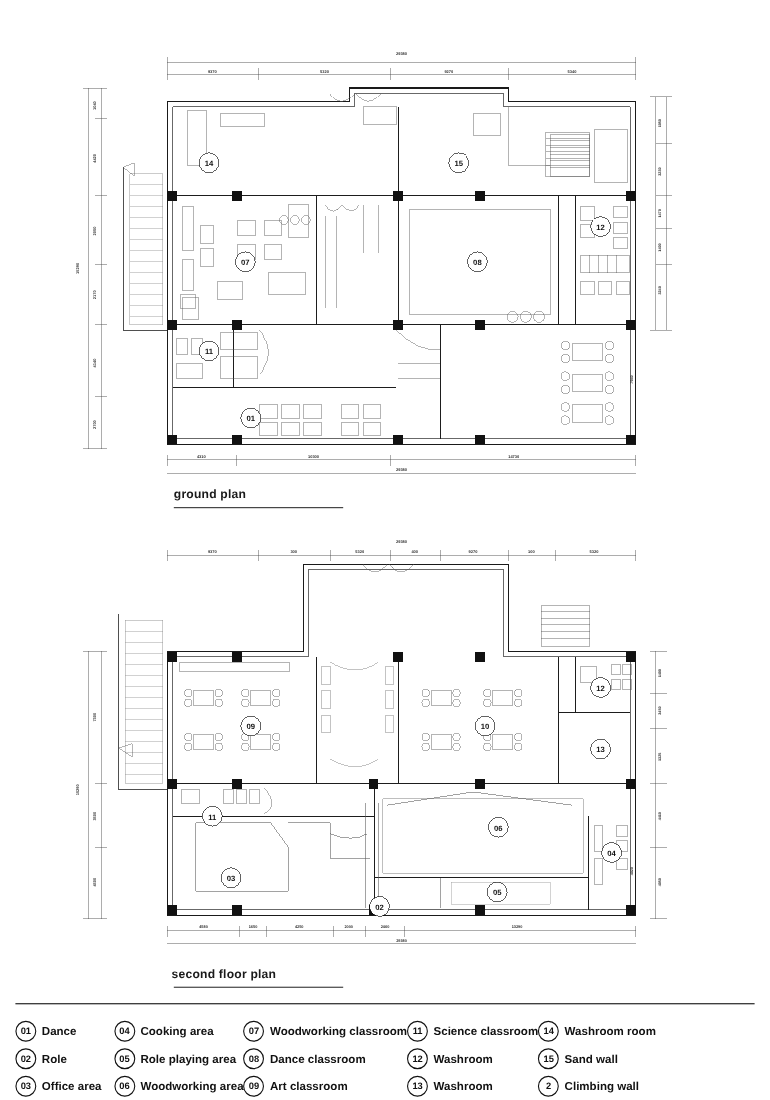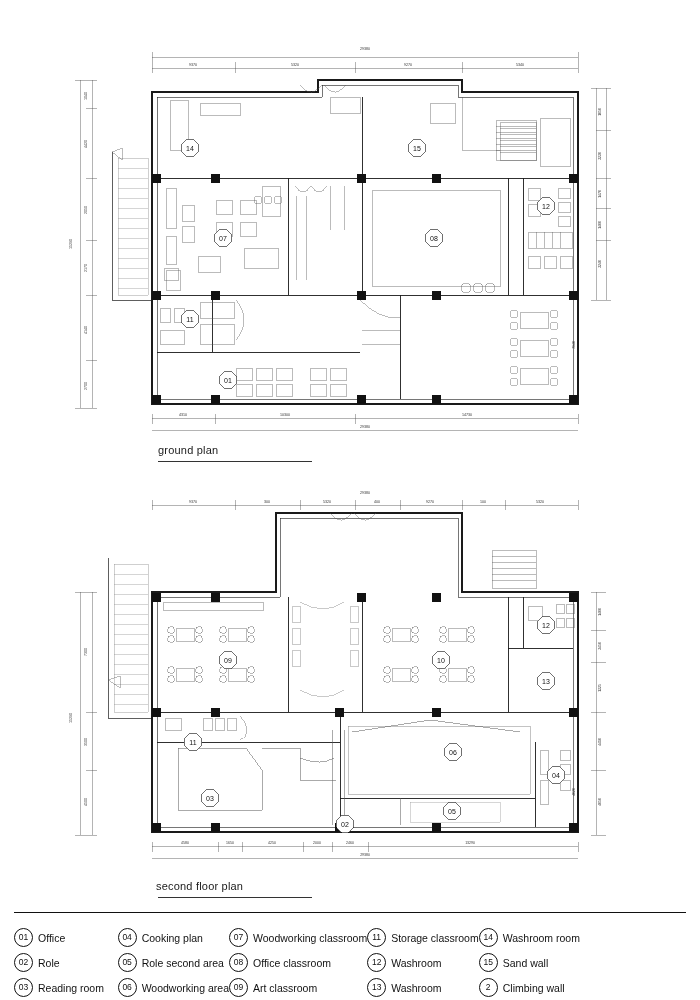--- a/index.html
+++ b/index.html
@@ -11,20 +11,21 @@
     width: 700px;
     height: 1000px;
     font-family: "Liberation Sans", sans-serif;
     color: #111;
     position: relative;
     overflow: hidden;
   }
   .sheet {
     position: absolute;
     inset: 0;
+    font-weight: bold;
   }
   .plan-svg {
     position: absolute;
     left: 0;
     top: 0;
   }
   
   .caption {
     position: absolute;
     font-size: 11px;
@@ -632,65 +633,65 @@
   </svg>
 
   <div class="caption" style="left:156px; top:880px;">second floor plan</div>
   <div class="caption-rule" style="left:158px; top:897px; width:154px;"></div>
 
   <div class="legend-rule"></div>
   <div class="legend">
 
     <div class="legend-item">
       <span class="legend-bullet">01</span>
-      <span class="legend-label">Office</span>
+      <span class="legend-label">Dance</span>
     </div>
     <div class="legend-item">
       <span class="legend-bullet">04</span>
-      <span class="legend-label">Cooking plan</span>
+      <span class="legend-label">Cooking area</span>
     </div>
     <div class="legend-item">
       <span class="legend-bullet">07</span>
       <span class="legend-label">Woodworking classroom</span>
     </div>
     <div class="legend-item">
       <span class="legend-bullet">11</span>
-      <span class="legend-label">Storage classroom</span>
+      <span class="legend-label">Science classroom</span>
     </div>
     <div class="legend-item">
       <span class="legend-bullet">14</span>
       <span class="legend-label">Washroom room</span>
     </div>
     <div class="legend-item"></div>
 
     <div class="legend-item">
       <span class="legend-bullet">02</span>
       <span class="legend-label">Role</span>
     </div>
     <div class="legend-item">
       <span class="legend-bullet">05</span>
-      <span class="legend-label">Role second area</span>
+      <span class="legend-label">Role playing area</span>
     </div>
     <div class="legend-item">
       <span class="legend-bullet">08</span>
-      <span class="legend-label">Office classroom</span>
+      <span class="legend-label">Dance classroom</span>
     </div>
     <div class="legend-item">
       <span class="legend-bullet">12</span>
       <span class="legend-label">Washroom</span>
     </div>
     <div class="legend-item">
       <span class="legend-bullet">15</span>
       <span class="legend-label">Sand wall</span>
     </div>
     <div class="legend-item"></div>
 
     <div class="legend-item">
       <span class="legend-bullet">03</span>
-      <span class="legend-label">Reading room</span>
+      <span class="legend-label">Office area</span>
     </div>
     <div class="legend-item">
       <span class="legend-bullet">06</span>
       <span class="legend-label">Woodworking area</span>
     </div>
     <div class="legend-item">
       <span class="legend-bullet">09</span>
       <span class="legend-label">Art classroom</span>
     </div>
     <div class="legend-item">

